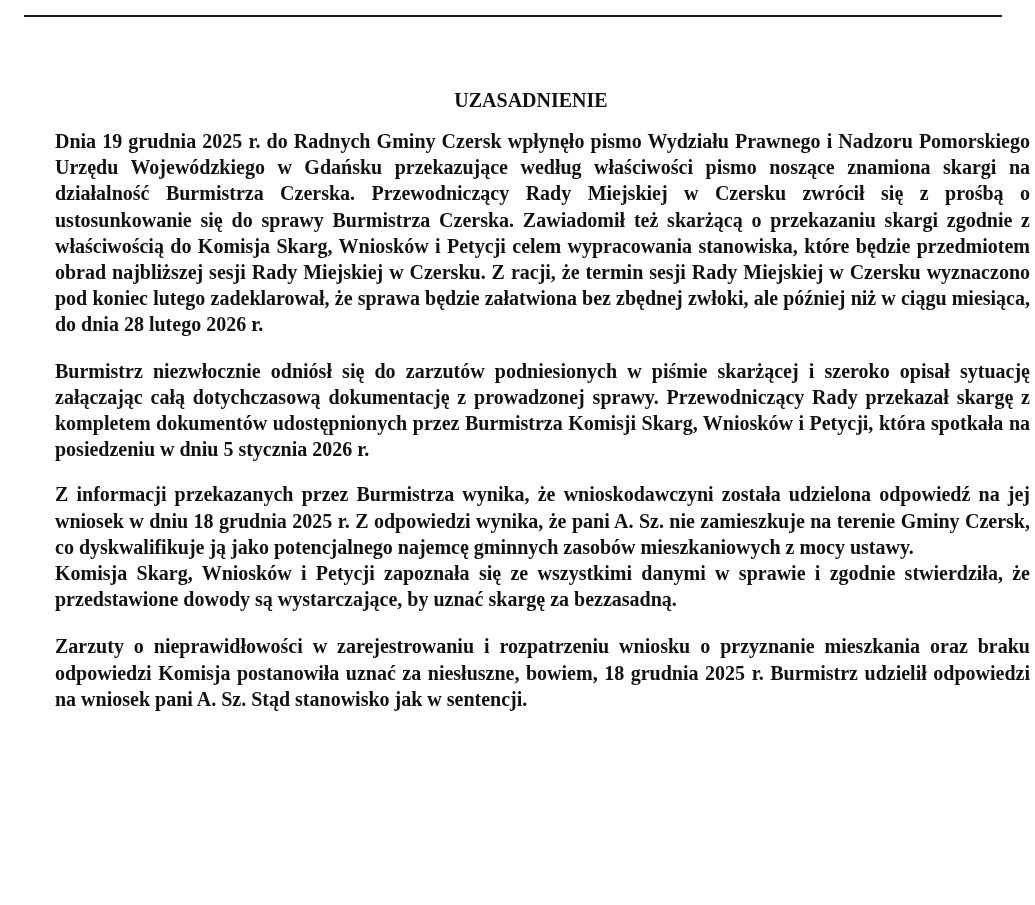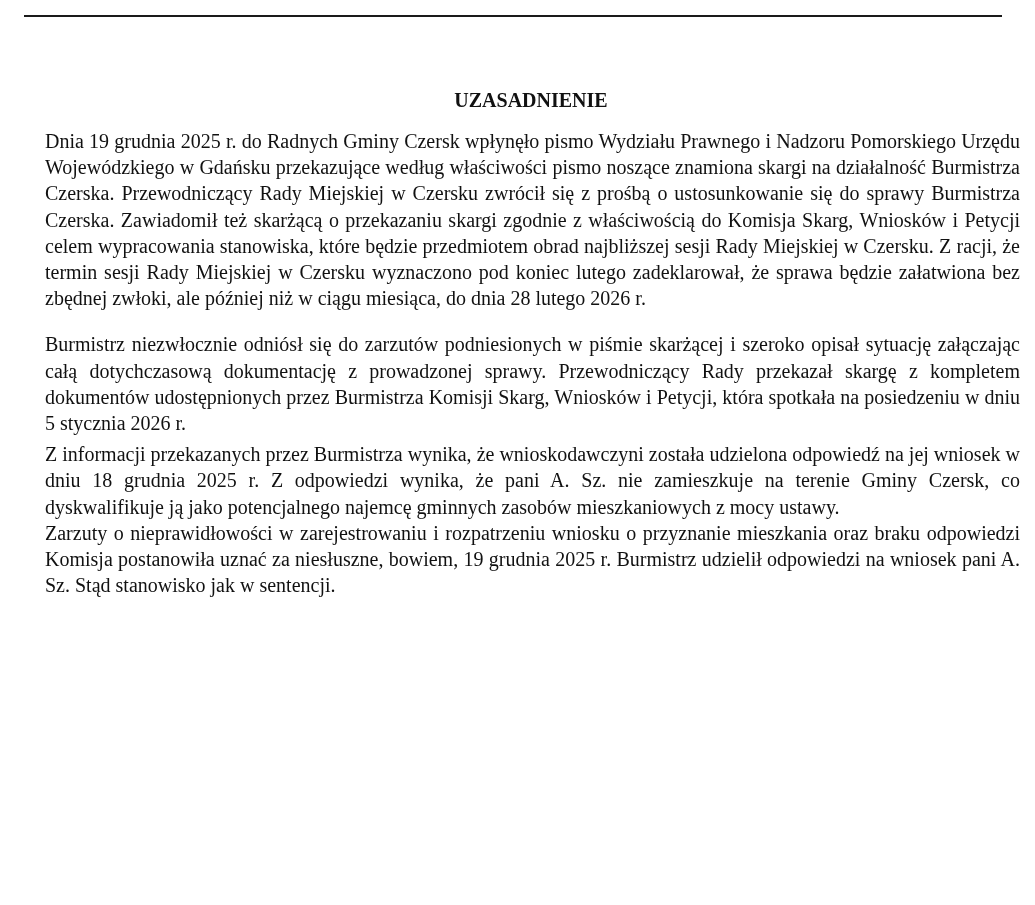--- a/index.html
+++ b/index.html
@@ -29,42 +29,44 @@
       top: 74px;
       width: 1062px;
       text-align: center;
       font-weight: bold;
       font-size: 20px;
       line-height: 26px;
       letter-spacing: 0px;
     }
     .content {
       position: absolute;
-      left: 45px;
+      left: 55px;
       top: 128px;
       width: 975px;
+      font-weight: bold;
     }
     .para {
       margin: 0;
       font-size: 20px;
       line-height: 26.2px;
       text-align: justify;
       text-align-last: left;
       hyphens: none;
     }
     .p1 { margin-bottom: 20px; }
-    .p2 { margin-bottom: 5px; }
+    .p2 { margin-bottom: 19px; }
     .p3 { }
     .p4 { margin-bottom: 21px; }
   </style>
 </head>
 <body>
 
 <div class="top-rule"></div>
 
 <h1 class="title">UZASADNIENIE</h1>
 
 <div class="content">
   <p class="para p1">Dnia 19 grudnia 2025 r. do Radnych Gminy Czersk wpłynęło pismo Wydziału Prawnego i Nadzoru Pomorskiego Urzędu Wojewódzkiego w Gdańsku przekazujące według właściwości pismo noszące znamiona skargi na działalność Burmistrza Czerska. Przewodniczący Rady Miejskiej w Czersku zwrócił się z prośbą o ustosunkowanie się do sprawy Burmistrza Czerska. Zawiadomił też skarżącą o przekazaniu skargi zgodnie z właściwością do Komisja Skarg, Wniosków i Petycji celem wypracowania stanowiska, które będzie przedmiotem obrad najbliższej sesji Rady Miejskiej w Czersku. Z racji, że termin sesji Rady Miejskiej w Czersku wyznaczono pod koniec lutego zadeklarował, że sprawa będzie załatwiona bez zbędnej zwłoki, ale później niż w ciągu miesiąca, do dnia 28 lutego 2026 r.</p>
   <p class="para p2">Burmistrz niezwłocznie odniósł się do zarzutów podniesionych w piśmie skarżącej i szeroko opisał sytuację załączając całą dotychczasową dokumentację z prowadzonej sprawy. Przewodniczący Rady przekazał skargę z kompletem dokumentów udostępnionych przez Burmistrza Komisji Skarg, Wniosków i Petycji, która spotkała na posiedzeniu w dniu 5 stycznia 2026 r.</p>
   <p class="para p3">Z informacji przekazanych przez Burmistrza wynika, że wnioskodawczyni została udzielona odpowiedź na jej wniosek w dniu 18 grudnia 2025 r. Z odpowiedzi wynika, że pani A. Sz. nie zamieszkuje na terenie Gminy Czersk, co dyskwalifikuje ją jako potencjalnego najemcę gminnych zasobów mieszkaniowych z mocy ustawy.</p>
-  <p class="para p5">Zarzuty o nieprawidłowości w zarejestrowaniu i rozpatrzeniu wniosku o przyznanie mieszkania oraz braku odpowiedzi Komisja postanowiła uznać za niesłuszne, bowiem, 19 grudnia 2025 r. Burmistrz udzielił odpowiedzi na wniosek pani A. Sz. Stąd stanowisko jak w sentencji.</p>
+  <p class="para p4">Komisja Skarg, Wniosków i Petycji zapoznała się ze wszystkimi danymi w sprawie i zgodnie stwierdziła, że przedstawione dowody są wystarczające, by uznać skargę za bezzasadną.</p>
+  <p class="para p5">Zarzuty o nieprawidłowości w zarejestrowaniu i rozpatrzeniu wniosku o przyznanie mieszkania oraz braku odpowiedzi Komisja postanowiła uznać za niesłuszne, bowiem, 18 grudnia 2025 r. Burmistrz udzielił odpowiedzi na wniosek pani A. Sz. Stąd stanowisko jak w sentencji.</p>
 </div>
 
 </body></html>

